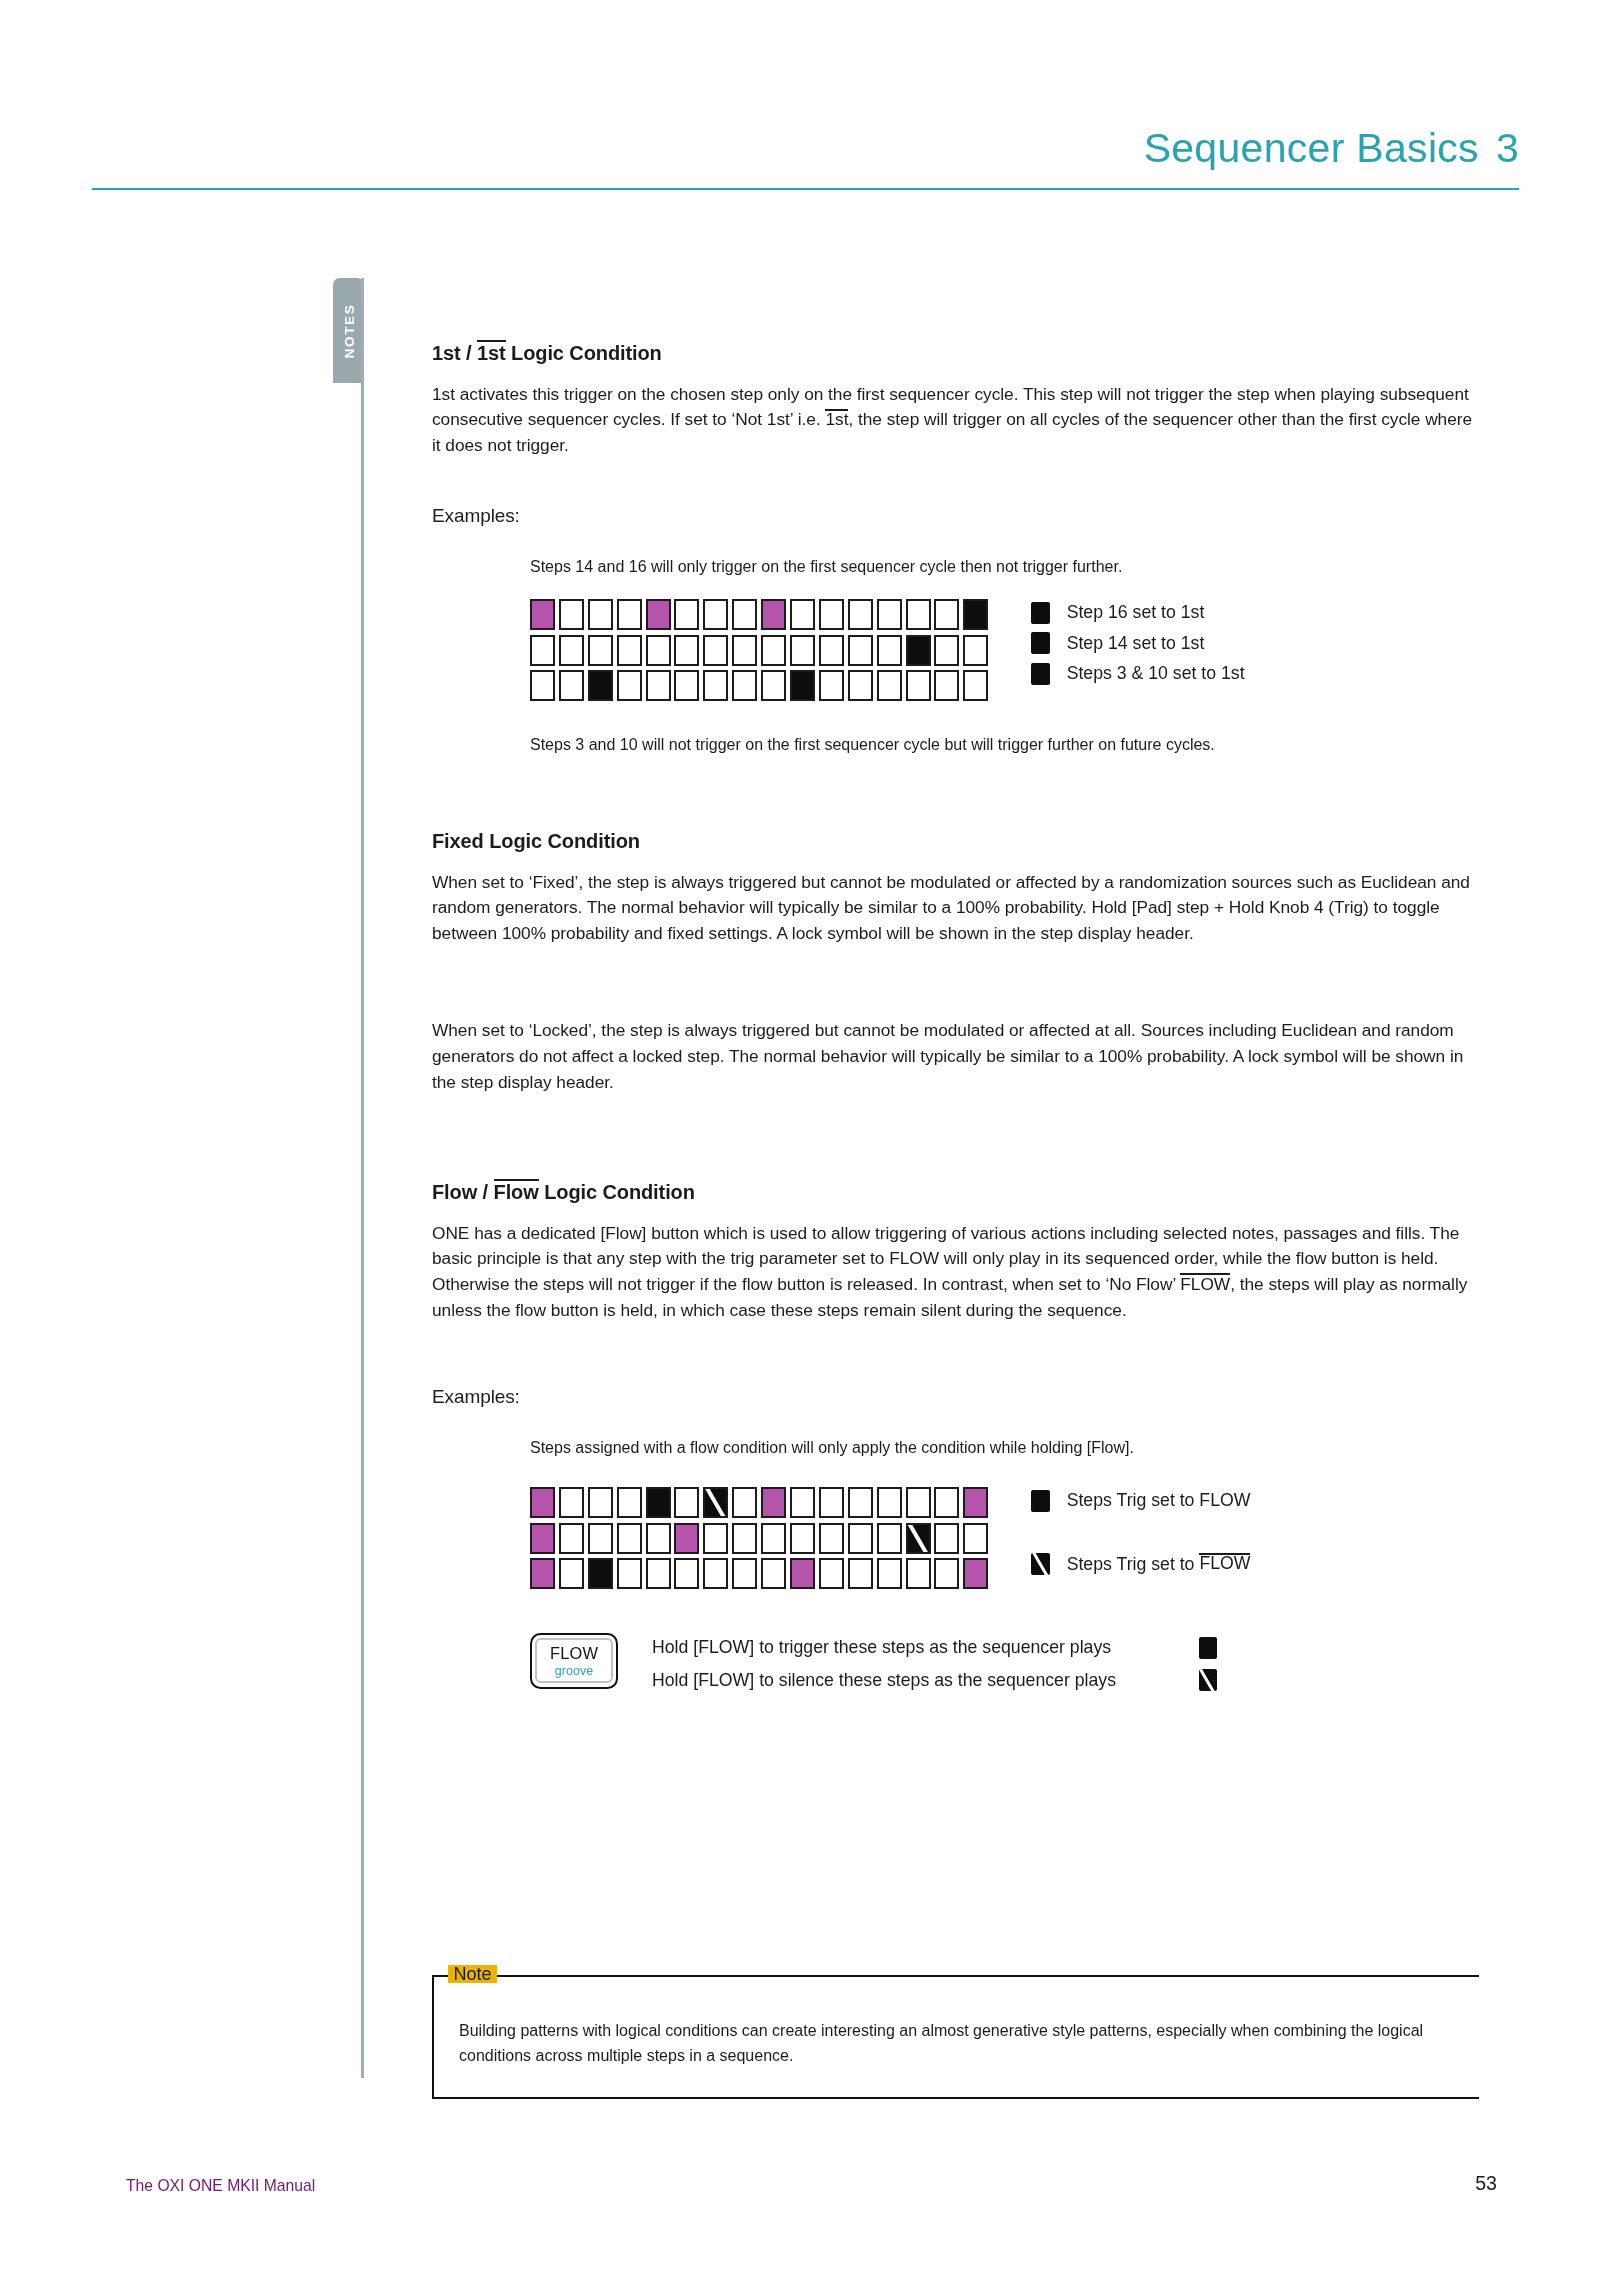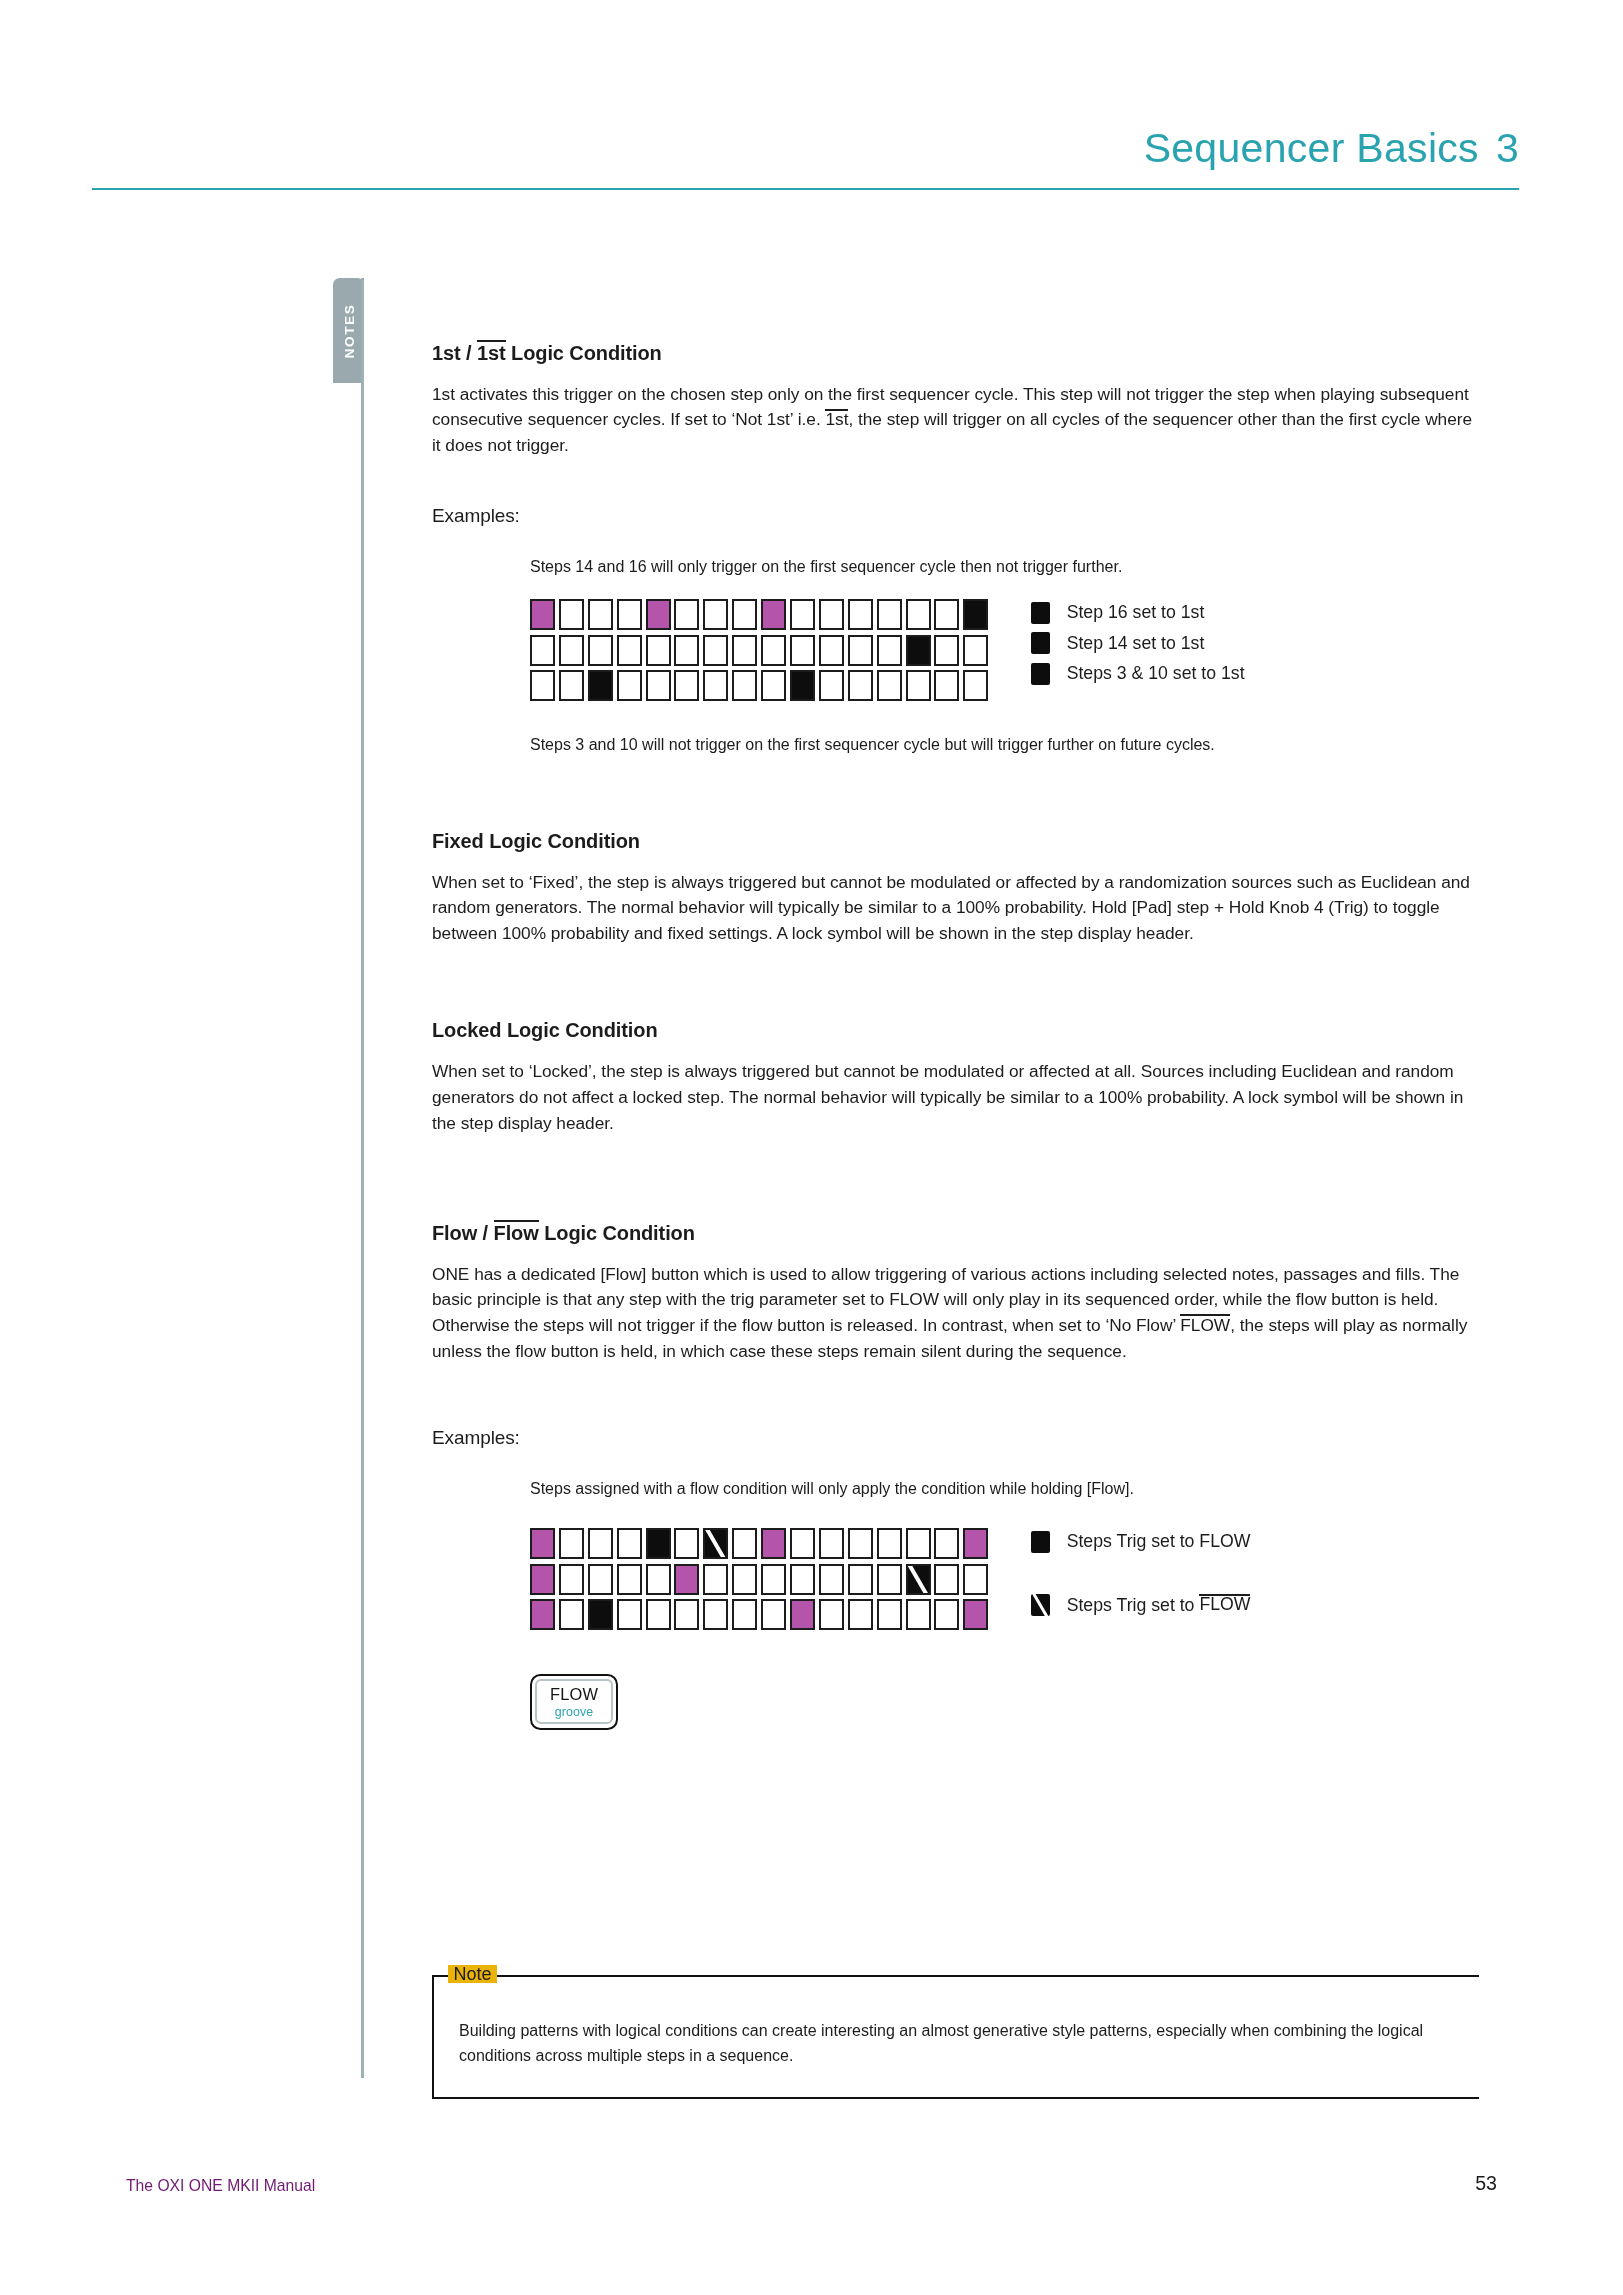--- a/index.html
+++ b/index.html
@@ -348,21 +348,20 @@
           <div class="legend-text">Steps 3 &amp; 10 set to 1st</div>
         </div>
       </div>
   </div>
 
   <p class="example-caption" style="margin-top:27.5px; margin-bottom:72px;">Steps 3 and 10 will not trigger on the first sequencer cycle but will trigger further on future cycles.</p>
 
   <h2 class="section-heading">Fixed Logic Condition</h2>
   <p class="body-text" style="margin-bottom:72px;">When set to ‘Fixed’, the step is always triggered but cannot be modulated or affected by a randomization sources such as Euclidean and random generators. The normal behavior will typically be similar to a 100% probability. Hold [Pad] step + Hold Knob 4 (Trig) to toggle between 100% probability and fixed settings. A lock symbol will be shown in the step display header.</p>
 
-  <h2 class="section-heading">Locked Logic Condition</h2>
   <p class="body-text" style="margin-bottom:84px;">When set to ‘Locked’, the step is always triggered but cannot be modulated or affected at all. Sources including Euclidean and random generators do not affect a locked step. The normal behavior will typically be similar to a 100% probability. A lock symbol will be shown in the step display header.</p>
 
   <h2 class="section-heading">
     <span>Flow / </span><span class="ov">Flow</span><span> Logic Condition</span>
   </h2>
 
   <p class="body-text" style="margin-bottom:63px;">
     <span>ONE has a dedicated [Flow] button which is used to allow triggering of various actions including selected notes, passages and fills. The basic principle is that any step with the trig parameter set to FLOW will only play in its sequenced order, while the flow button is held. Otherwise the steps will not trigger if the flow button is released. In contrast, when set to ‘No Flow’ </span><span class="ov">FLOW</span><span>,  the steps will play as normally unless the flow button is held, in which case these steps remain silent during the sequence.</span>
   </p>
 
@@ -439,20 +438,30 @@
       </div>
   </div>
 
   <div style="display:flex; align-items:flex-start; gap:34px; margin-left:98px; margin-top:39px;">
     <div id="flow-button">
       <div id="flow-button-inner">
         <span id="flow-button-label">FLOW</span>
         <span id="flow-button-sublabel">groove</span>
       </div>
     </div>
+    <div id="hold-rows" style="padding-top:3.9px;">
+        <div class="hold-row">
+          <div class="hold-text">Hold [FLOW] to trigger these steps as the sequencer plays</div>
+          <div class="legend-swatch"></div>
+        </div>
+        <div class="hold-row">
+          <div class="hold-text">Hold [FLOW] to silence these steps as the sequencer plays</div>
+          <div class="legend-swatch slash"></div>
+        </div>
+      </div>
   </div>
 
 </div>
 
 <div id="note-box">
   <span id="note-box-legend">Note</span>
   <div id="note-box-text">Building patterns with logical conditions can create interesting an almost generative style patterns, especially when combining the logical conditions across multiple steps in a sequence.</div>
 </div>
 
 <div id="footer-manual-title">The OXI ONE MKII Manual</div>

